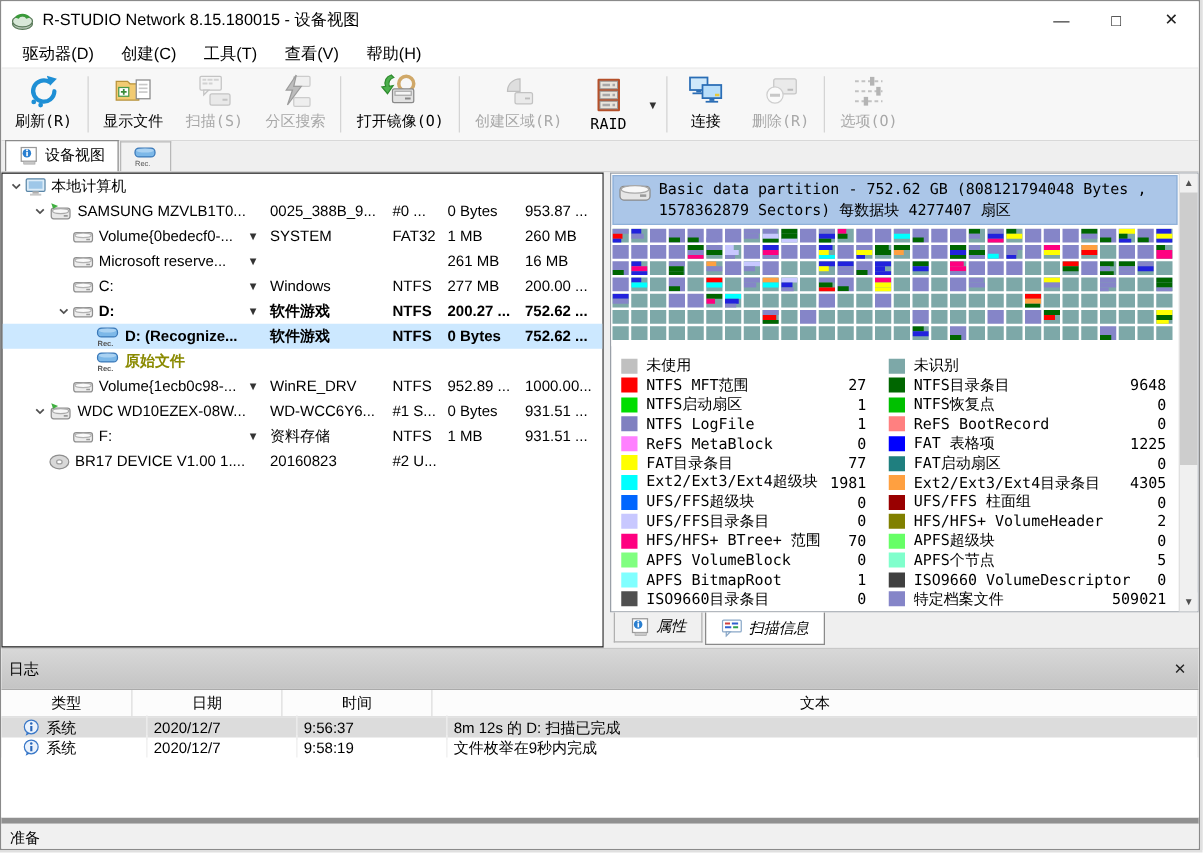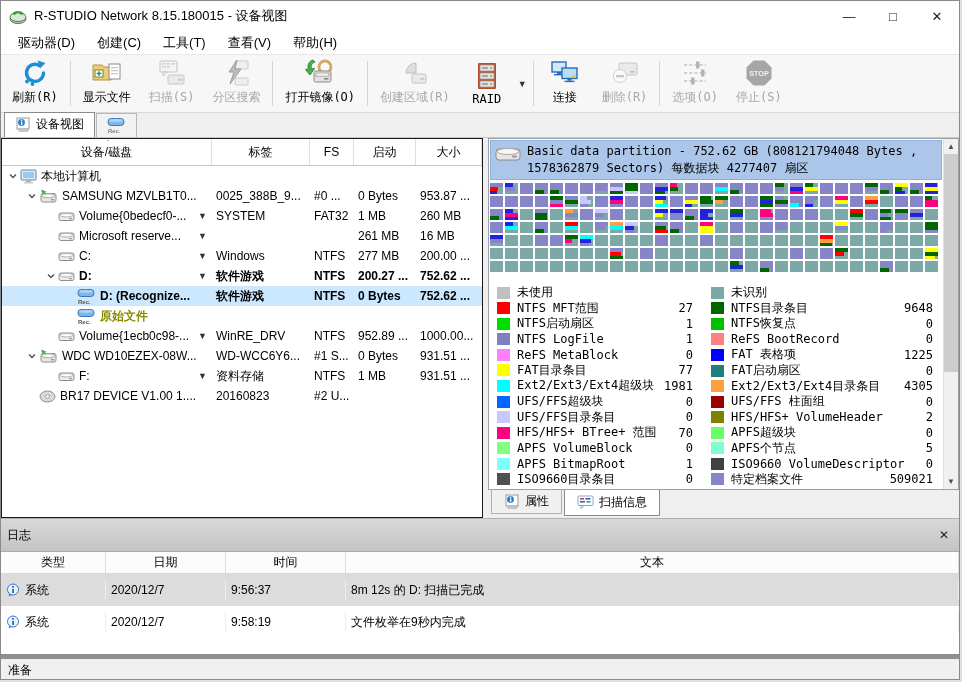--- a/index.html
+++ b/index.html
@@ -74,32 +74,32 @@
   .lg-col.left{width:196px;}
   .lg-col.right{width:222px;}
 
   
   .vscroll{width:15px;background:#f0f0f0;border-left:1px solid #e0e0e0;display:flex;flex-direction:column;flex:none;}
   .vs-arrow{height:15px;display:flex;align-items:center;justify-content:center;font-size:8px;color:#505050;background:#f0f0f0;}
   .vs-track{flex:1;position:relative;}
   .vs-thumb{position:absolute;left:0;right:0;background:#cdcdcd;}
 
   
-  .panel-tabs{height:28px;display:flex;align-items:flex-start;padding-left:3px;gap:2px;background:#efefef;}
+  .panel-tabs{height:28px;display:flex;align-items:flex-start;padding-left:3px;gap:2px;background:#efefef;font-style:italic;}
   .ptab{display:flex;align-items:center;gap:5px;padding:3px 12px;height:24px;border:1px solid #b0b0b0;border-top:none;background:#f0f0f0;font-size:12px;}
   .ptab.active{background:#fff;border-color:#8a8a8a;height:26px;}
 
   
   .log{height:136px;border-top:1px solid #b0b0b0;display:flex;flex-direction:column;background:#fff;}
   .log-titlebar{height:33px;background:linear-gradient(#d8d8d8,#c4c4c4);display:flex;align-items:center;padding:0 6px;border-bottom:1px solid #aaa;}
   .log-title{flex:1;font-size:12px;}
   .log-close{width:18px;height:18px;display:flex;align-items:center;justify-content:center;font-size:12px;color:#222;}
   .log-header{height:22px;display:flex;border-bottom:1px solid #d8d8d8;background:#fcfcfc;}
   .log-header .lh{display:flex;align-items:center;justify-content:center;border-right:1px solid #dcdcdc;font-size:12px;}
-  .log-row{height:32px;display:flex;align-items:center;}
+  .log-row{height:16px;display:flex;align-items:center;padding-left:12px;}
   .log-row.selected{background:#dcdcdc;}
   .log-row .lc{height:20px;display:flex;align-items:center;padding:0 5px;white-space:nowrap;overflow:hidden;border-right:1px solid #eee;}
   .l-type{width:105px;flex:none;}
   .l-date{width:120px;flex:none;}
   .l-time{width:120px;flex:none;}
   .l-text{flex:1;}
   .log-fill{flex:1;background:#fff;}
 
   .splitter-h{height:5px;background:#909090;}
   .statusbar{height:22px;background:#f0f0f0;display:flex;align-items:center;padding:0 7px;font-size:12px;}
@@ -269,29 +269,20 @@
             </g>
             <g fill="#b4b4b4">
               <rect x="16" y="3.5" width="3.5" height="7"></rect>
               <rect x="21" y="11.5" width="3.5" height="7"></rect>
               <rect x="11" y="19.5" width="3.5" height="7"></rect>
             </g>
           </svg>
         </div>
         <div class="tb-label">选项(O)</div>
       </div>
-      <div class="tb-btn disabled">
-        <div class="tb-icon">
-          <svg width="30" height="30" viewBox="0 0 30 30">
-            <polygon points="9.5,2.5 20.5,2.5 27.5,9.5 27.5,20.5 20.5,27.5 9.5,27.5 2.5,20.5 2.5,9.5" fill="#a6a6a6"></polygon>
-            <text x="15" y="17.8" font-size="7.2" font-weight="bold" fill="#f0f0f0" text-anchor="middle" font-family="sans-serif">STOP</text>
-          </svg>
-        </div>
-        <div class="tb-label">停止(S)</div>
-      </div>
     </div>
 
   <div class="tabbar" id="tabbar">
       <div class="mtab active">
         <span style="display: flex;">
           <svg width="16" height="15" viewBox="0 0 16 15">
             <rect x="2" y="1" width="12" height="11" fill="#fff" stroke="#999"></rect>
             <circle cx="6.5" cy="5.5" r="3.4" fill="#2a7fd0"></circle>
             <rect x="6" y="4.5" width="1.3" height="3.4" fill="#fff"></rect>
             <circle cx="6.6" cy="3.2" r="0.8" fill="#fff"></circle>
@@ -306,27 +297,20 @@
             <rect x="1" y="1.5" width="16" height="7" rx="3.2" fill="#7db8e8" stroke="#3a78b8"></rect>
             <ellipse cx="9" cy="3.4" rx="7" ry="1.6" fill="#aad2f2"></ellipse>
             <text x="1" y="16" font-size="6" fill="#555" font-family="sans-serif">Rec.</text>
           </svg>
         </span>
       </div>
     </div>
 
   <div class="main">
     <div class="tree-panel">
-      <div class="tree-header" id="treeHeader">
-          <div class="th c-name">设备/磁盘<span class="sort">ˆ</span></div>
-          <div class="th c-label">标签</div>
-          <div class="th c-fs">FS</div>
-          <div class="th c-start">启动</div>
-          <div class="th c-size">大小</div>
-        </div>
       <div class="tree-body" id="treeBody">
           <div class="tree-row">
             <div class="td name c-name" style="padding-left: 3px;">
               <span class="expander">
                 <svg width="10" height="10" viewBox="0 0 10 10">
                   <path d="M2 3.5l3 3 3-3" fill="none" stroke="#505050" stroke-width="1.4"></path>
                 </svg>
               </span>
               <span class="tree-icon">
                 <svg width="17" height="15" viewBox="0 0 17 15">

